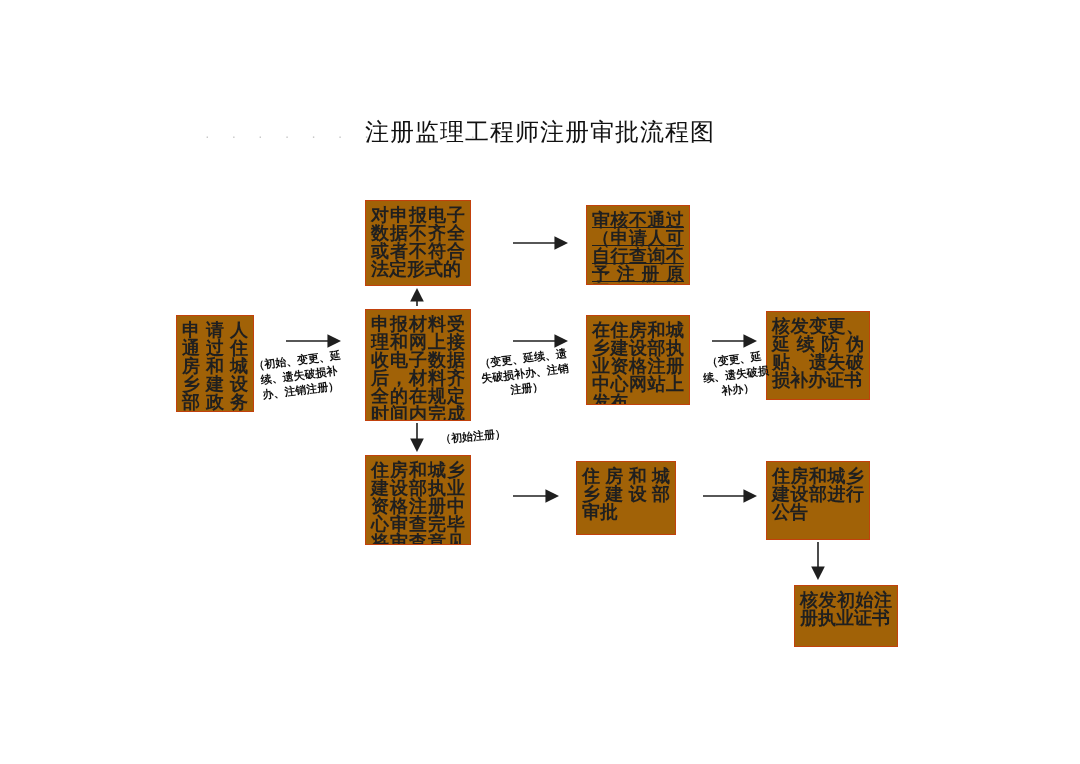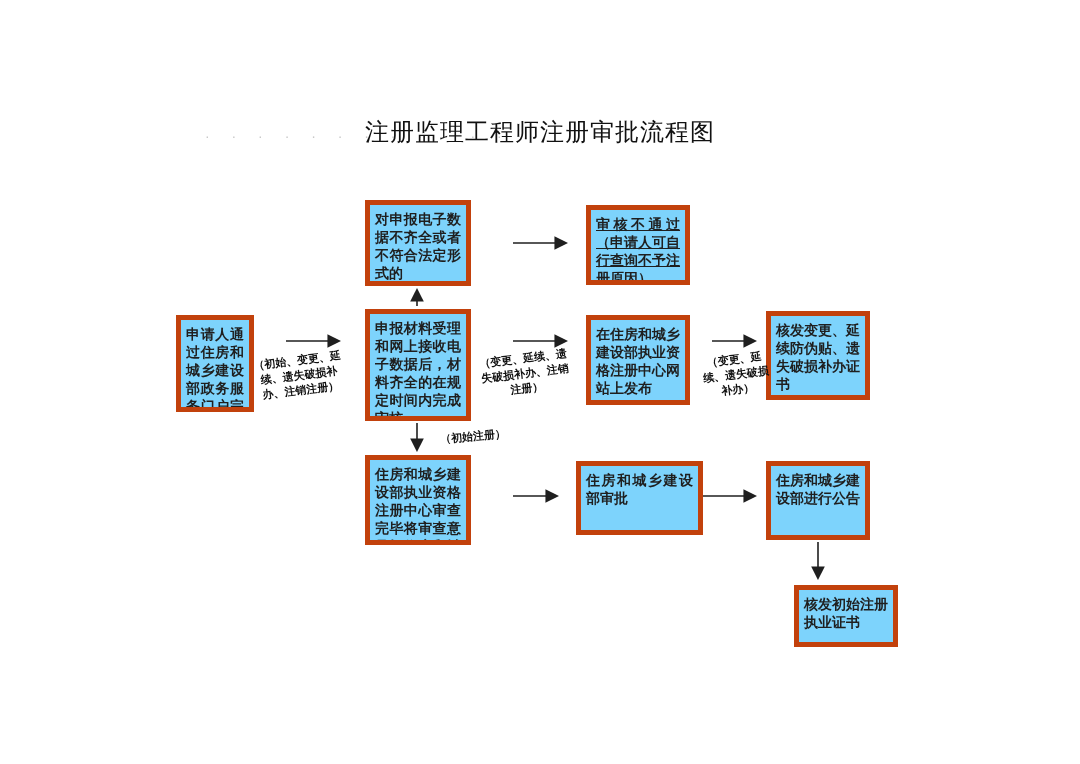--- a/index.html
+++ b/index.html
@@ -32,23 +32,23 @@
     top: 128px;
     left: 205px;
     font-size: 14px;
     color: #c9c9c9;
     letter-spacing: 9px;
     white-space: nowrap;
     user-select: none;
   }
   .box {
     position: absolute;
-    border: 5px solid #c2410c;
-    background: #7dd3fc;
-    font-size: 14px;
+    border: 1px solid #c2410c;
+    background: #a16207;
+    font-size: 18px;
     font-weight: 600;
     line-height: 18px;
     padding: 5px 5px;
     box-sizing: border-box;
     text-align: justify;
     overflow: hidden;
     color: #1f1f1f;
   }
   .arrow-label {
     position: absolute;
@@ -118,21 +118,21 @@
   <div class="box" style="left:586px; top:205px; width:104px; height:80px;text-decoration:underline;">审核不通过（申请人可自行查询不予注册原因）</div>
 
   <div class="box" style="left:365px; top:309px; width:106px; height:112px;">申报材料受理和网上接收电子数据后，材料齐全的在规定时间内完成审核</div>
 
   <div class="box" style="left:586px; top:315px; width:104px; height:90px;">在住房和城乡建设部执业资格注册中心网站上发布</div>
 
   <div class="box" style="left:766px; top:311px; width:104px; height:89px;">核发变更、延续防伪贴、遗失破损补办证书</div>
 
   <div class="box" style="left:365px; top:455px; width:106px; height:90px;">住房和城乡建设部执业资格注册中心审查完毕将审查意见报住房和城乡建设部建筑市场监管司</div>
 
-  <div class="box" style="left:576px; top:461px; width:127px; height:74px;">住房和城乡建设部审批</div>
+  <div class="box" style="left:576px; top:461px; width:100px; height:74px;">住房和城乡建设部审批</div>
 
   <div class="box" style="left:766px; top:461px; width:104px; height:79px;">住房和城乡建设部进行公告</div>
 
   <div class="box" style="left:766px; top:585px; width:104px; height:62px;margin-left:28px;">核发初始注册执业证书</div>
 
   <div class="arrow-label" style="left:250px; top:353px; width:98px; transform:rotate(-7deg);">（初始、变更、延续、遗失破损补办、注销注册）</div>
 
   <div class="arrow-label" style="left:477px; top:351px; width:96px; transform:rotate(-7deg);">（变更、延续、遗失破损补办、注销注册）</div>
 
   <div class="arrow-label" style="left:698px; top:352px; width:76px; transform:rotate(-7deg);">（变更、延续、遗失破损补办）</div>

